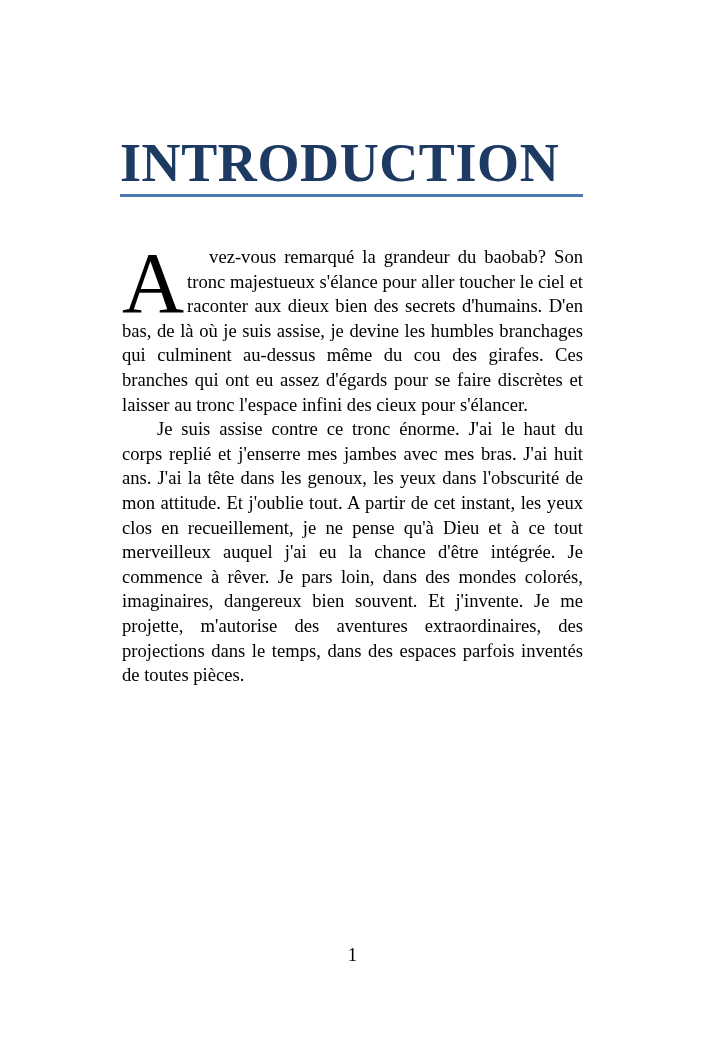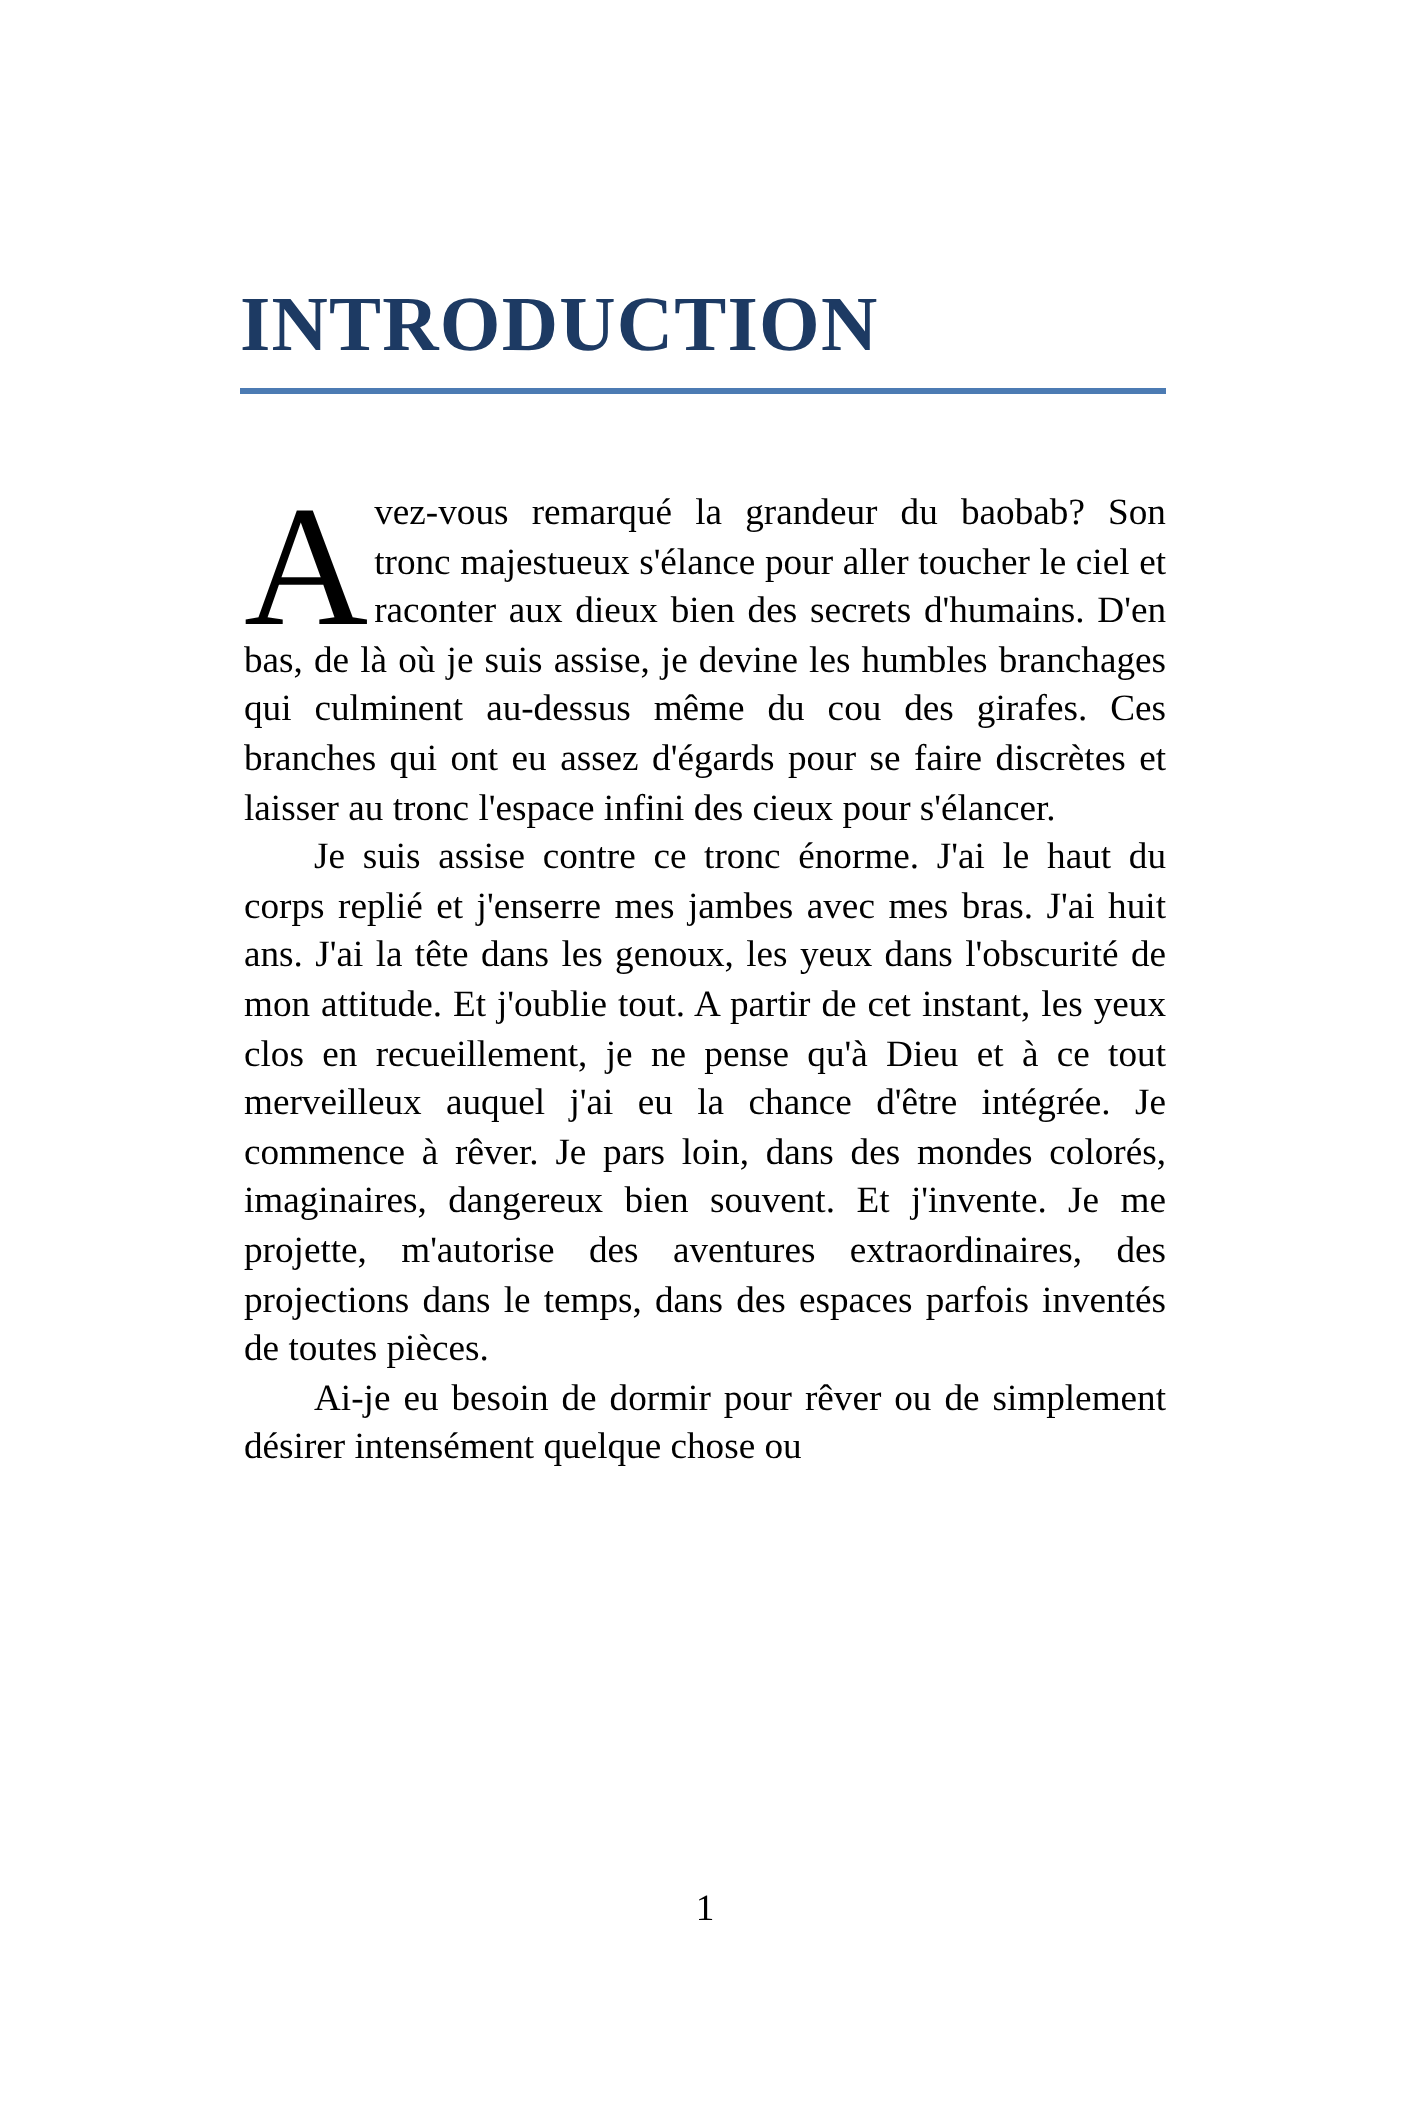--- a/index.html
+++ b/index.html
@@ -22,21 +22,21 @@
   .title-block {
     position: absolute;
     left: 120px;
     top: 140px;
     width: 463px;
   }
 
   .chapter-title {
     font-family: "Liberation Serif", "DejaVu Serif", serif;
     font-weight: bold;
-    font-size: 39px;
+    font-size: 54px;
     line-height: 46px;
     letter-spacing: 0.6px;
     color: #1d3a63;
     margin: 0;
     white-space: nowrap;
   }
 
   .title-rule {
     margin-top: 8px;
     width: 463px;
@@ -73,20 +73,21 @@
     font-family: "Liberation Serif", "DejaVu Serif", serif;
     font-size: 86px;
     line-height: 68px;
     padding: 4px 2px 0 0;
     margin: 0 1px 0 0;
     color: #000000;
   }
 
   .para-lead {
     display: inline;
+    margin-left: 22px;
   }
 
   
   .page-number {
     position: absolute;
     left: 0;
     right: 0;
     top: 944px;
     text-align: center;
     font-size: 18.6px;
@@ -105,19 +106,18 @@
 
   <div class="body-text">
 
     <p class="first">
       <span class="dropcap">A</span><span class="para-lead">vez-vous remarqué la grandeur du baobab?</span><span> Son tronc majestueux s'élance pour aller toucher le ciel et raconter aux dieux bien des secrets d'humains. D'en bas, de là où je suis assise, je devine les humbles branchages qui culminent au-dessus même du cou des girafes. Ces branches qui ont eu assez d'égards pour se faire discrètes et laisser au tronc l'espace infini des cieux pour s'élancer.</span>
     </p>
 
     <p>Je suis assise contre ce tronc énorme. J'ai le haut du corps replié et j'enserre mes jambes avec mes bras. J'ai huit ans. J'ai la tête dans les genoux, les yeux dans l'obscurité de mon attitude. Et j'oublie tout. A partir de cet instant, les yeux clos en recueillement, je ne pense qu'à Dieu et à ce tout merveilleux auquel j'ai eu la chance d'être intégrée. Je commence à rêver. Je pars loin, dans des mondes colorés, imaginaires, dangereux bien souvent. Et j'invente. Je me projette, m'autorise des aventures extraordinaires, des projections dans le temps, dans des espaces parfois inventés de toutes pièces.</p>
 
 
-    <p>Ai-je eu besoin de dormir pour rêver ou de simplement désirer intensément quelque chose ou</p>
 
   </div>
 
   <div class="page-number">1</div>
 
 </div>
 
 </body></html>

